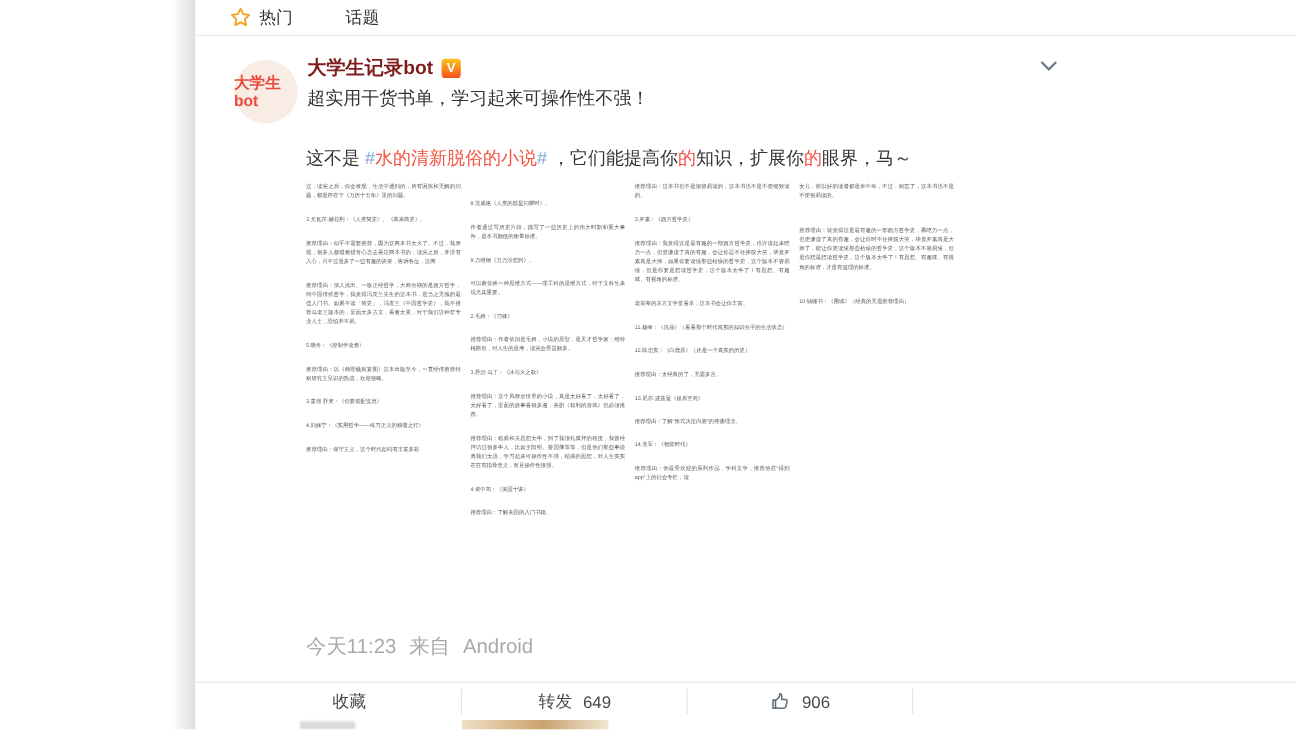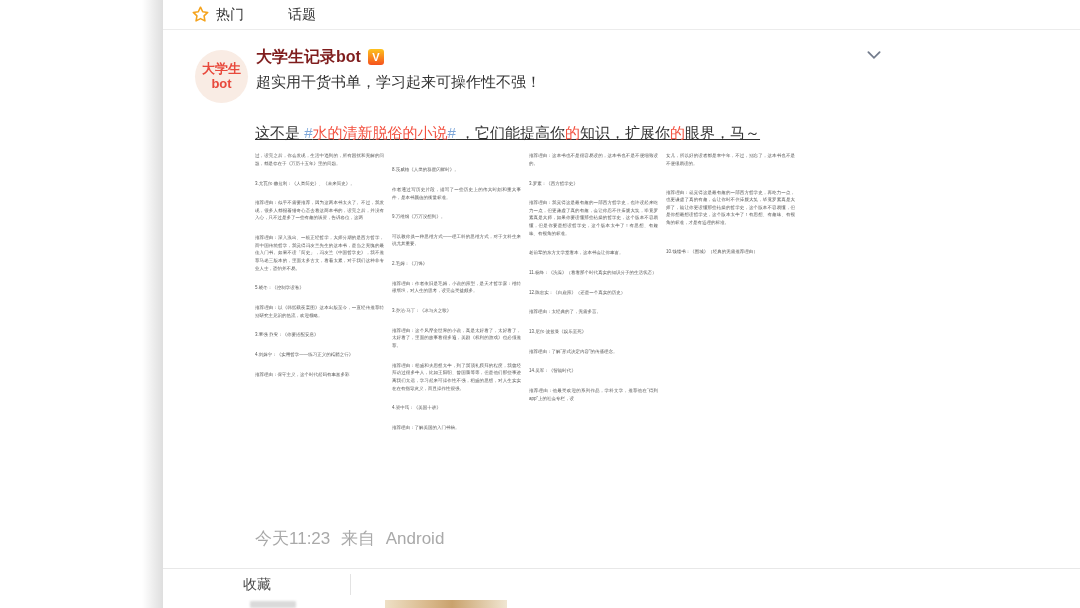--- a/index.html
+++ b/index.html
@@ -12,52 +12,52 @@
   
   .topbar{position:absolute;left:0;top:0;width:100%;height:30px;display:flex;align-items:center;
     border-bottom:1px solid #ececec;box-sizing:border-box;}
   .tab{display:flex;align-items:center;gap:6px;font-size:14px;color:#333;cursor:pointer;}
   .tab-hot{margin-left:28px;}
   .tab-topic{margin-left:44px;}
   .star-icon{display:inline-flex;width:19px;height:19px;}
 
   
   .avatar{position:absolute;left:32px;top:50px;width:53px;height:53px;border-radius:50%;
-    background:#f9ece4;color:#e8493c;display:flex;flex-direction:column;align-items:center;
+    background:#f9ece4;color:#e8493c;display:flex;flex-direction:column;align-items:flex-start;
     justify-content:center;font-size:13px;font-weight:bold;line-height:1.15;}
   .name-row{position:absolute;left:93px;top:47px;display:flex;align-items:center;height:20px;}
   .uname{font-size:16px;font-weight:bold;color:#7f1d1d;}
   .vbadge{display:inline-block;width:16px;height:16px;margin-left:7px;border-radius:3px;
     background:linear-gradient(180deg,#fdc31e,#f5511d);color:#fff;font-size:11px;font-weight:bold;
     text-align:center;line-height:16px;}
   .subtitle{position:absolute;left:93px;top:73px;font-size:15px;color:#333;}
   .chevron{position:absolute;left:702px;top:46px;width:18px;height:18px;cursor:pointer;}
 
   
-  .ptext{position:absolute;left:92px;top:122px;width:740px;margin:0;font-size:15px;line-height:1.45;color:#333;text-decoration:underline;}
+  .ptext{position:absolute;left:92px;top:122px;width:740px;margin:0;font-size:15px;line-height:1.45;color:#333;}
   .seg-normal{color:#333;}
   .seg-hash{color:#7fa8da;}
   .seg-hot{color:#f3503f;}
   .seg-kw{color:#f3503f;}
 
   
   .pimg{position:absolute;left:92px;top:152px;width:546px;height:368px;overflow:hidden;background:#fff;cursor:pointer;}
   .cols{display:flex;gap:16px;width:1092px;transform:scale(0.5);transform-origin:0 0;}
   .icol{width:258px;}
   .icol p{margin:0 0 24px;font-size:9px;line-height:1.7;color:#575757;text-align:justify;}
   .icol2{padding-top:28px;}
   .icol4 p{margin-bottom:42px;}
 
   
   .meta{position:absolute;left:92px;top:527px;font-size:17px;color:#a9a9a9;}
   .meta span{margin-right:6px;}
 
   
   .actionbar{position:absolute;left:0;top:568px;width:100%;height:32px;border-top:1px solid #e8e8e8;
-    display:flex;box-sizing:border-box;background:#fff;}
+    display:flex;box-sizing:border-box;background:#fff;padding-left:34px;}
   .action-cell{position:relative;width:188px;height:100%;display:flex;align-items:center;
     justify-content:center;gap:9px;font-size:14px;color:#484848;cursor:pointer;}
   .action-cell::after{content:'';position:absolute;right:0;top:5px;bottom:5px;width:1px;background:#e3e3e3;}
   .thumb-icon{display:inline-flex;width:17px;height:17px;}
 
   
   .smudge-text{position:absolute;left:87px;top:601px;width:46px;height:7px;background:#bdbdbd;
     opacity:.55;border-radius:1px;filter:blur(1px);}
   .smudge-image{position:absolute;left:222px;top:600px;width:122px;height:8px;
     background:linear-gradient(90deg,#eee0c6,#d9b98c 35%,#c9a26d 55%,#f0e6d2);}
@@ -155,18 +155,31 @@
         <span>今天11:23</span>
         <span>来自</span>
         <span>Android</span>
       </div>
     </article>
 
     <div class="actionbar">
         <div class="action-cell">
           <span>收藏</span>
         </div>
+        <div class="action-cell">
+          <span>转发</span>
+          <span>649</span>
+        </div>
+        <div class="action-cell">
+          <span class="thumb-icon">
+            <svg viewBox="0 0 24 24" width="17" height="17" fill="none" stroke="#5f6b7a" stroke-width="1.8" stroke-linejoin="round" stroke-linecap="round">
+              <path d="M3 10.5h3V20H3z"></path>
+              <path d="M6 19c1 .7 2 1 3.5 1h6.3c1.4 0 2.2-.7 2.4-1.8l1.4-6.3c.3-1.2-.5-2.2-1.8-2.2h-4.5V5.4c0-1.5-1.1-2.4-2.2-2.4l-.7 3.9L6 11.2"></path>
+            </svg>
+          </span>
+          <span>906</span>
+        </div>
       </div>
 
     <div class="smudge-text"></div>
     <div class="smudge-image"></div>
   </div>
 </div>
 
 </body></html>

